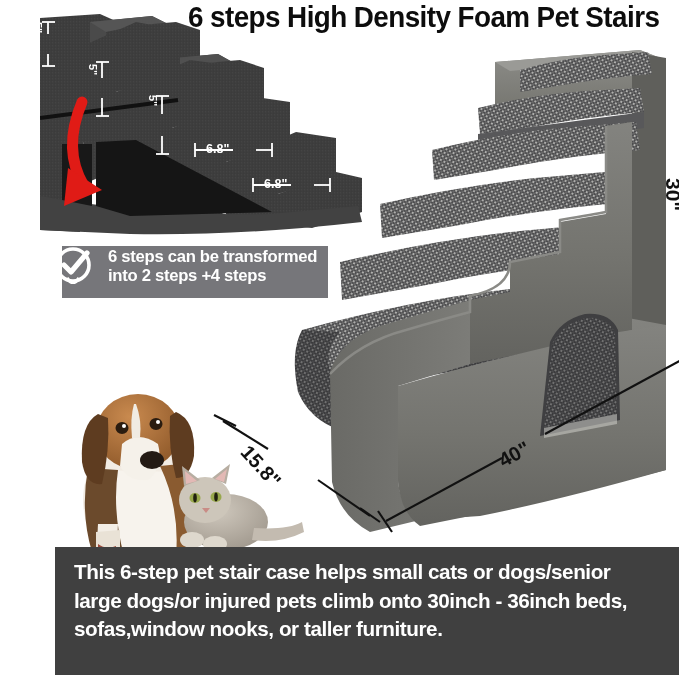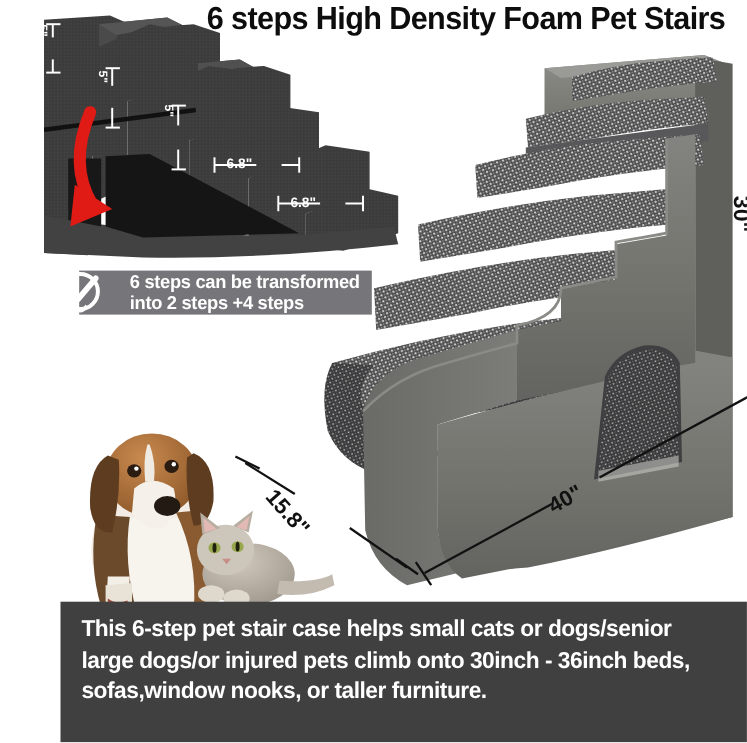--- a/index.html
+++ b/index.html
@@ -16,21 +16,21 @@
   .title{
     position:absolute;left:112px;top:-1px;width:566px;
     font-size:29px;line-height:36px;font-weight:bold;
     letter-spacing:-0.6px;color:#0d0d0d;
     text-align:center;white-space:nowrap;
     transform:scaleX(0.96);transform-origin:left top;
   }
 
   
   .badge{
-    position:absolute;left:32px;top:246px;width:266px;height:40px;
+    position:absolute;left:22px;top:246px;width:266px;height:52px;
     background:#76767a;
   }
   .badge-text{
     position:absolute;left:46px;top:1px;width:218px;
     color:#fff;font-weight:bold;font-size:17px;line-height:19px;
     letter-spacing:-0.3px;
     transform:scaleX(0.98);transform-origin:left top;
   }
   .badge-line{display:block;white-space:nowrap;}
   .check-icon{

